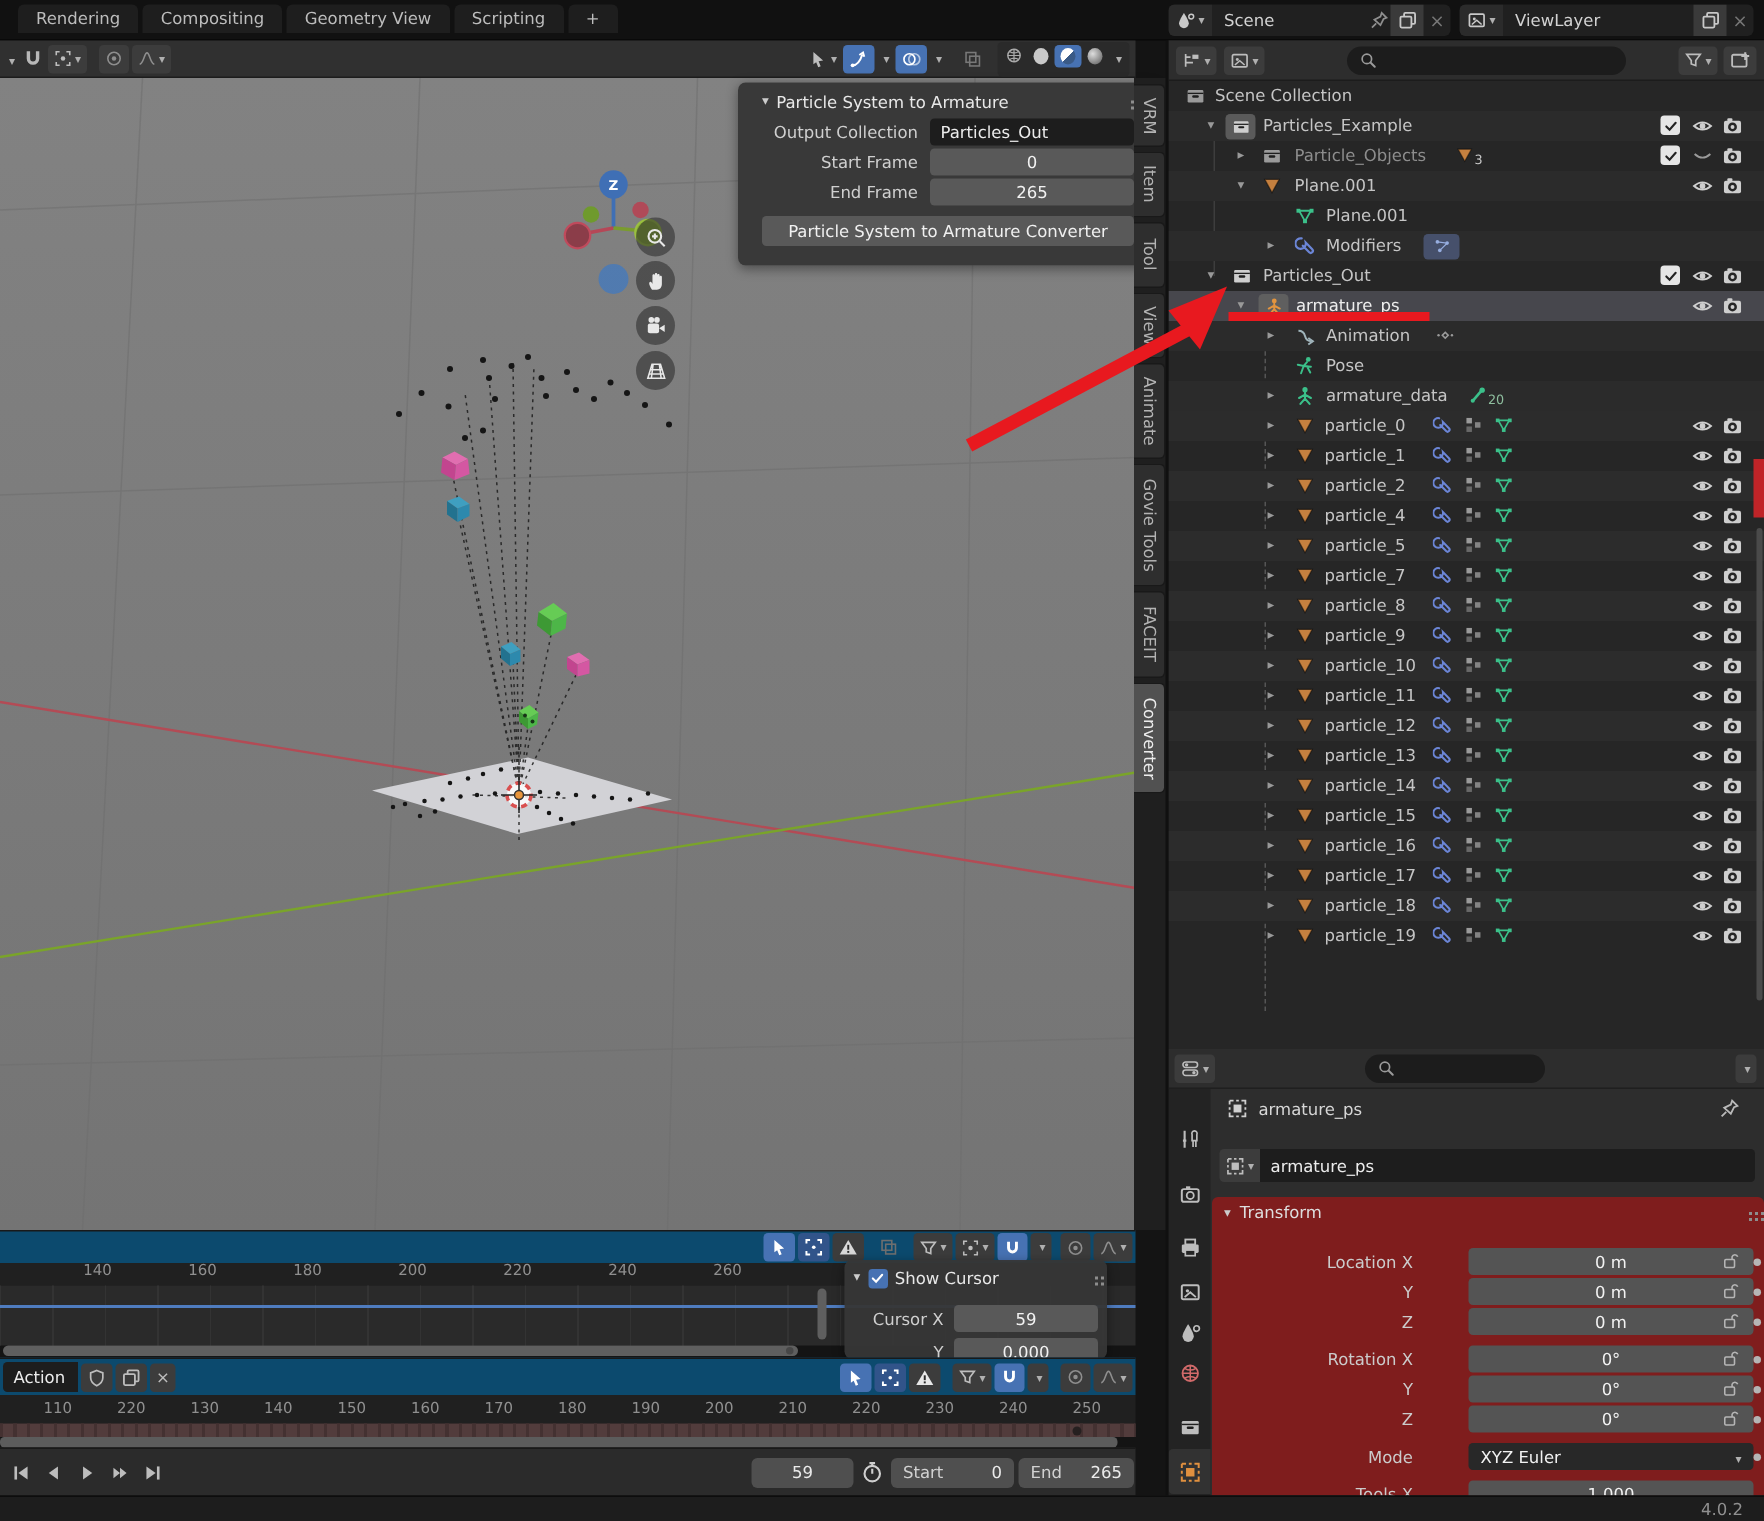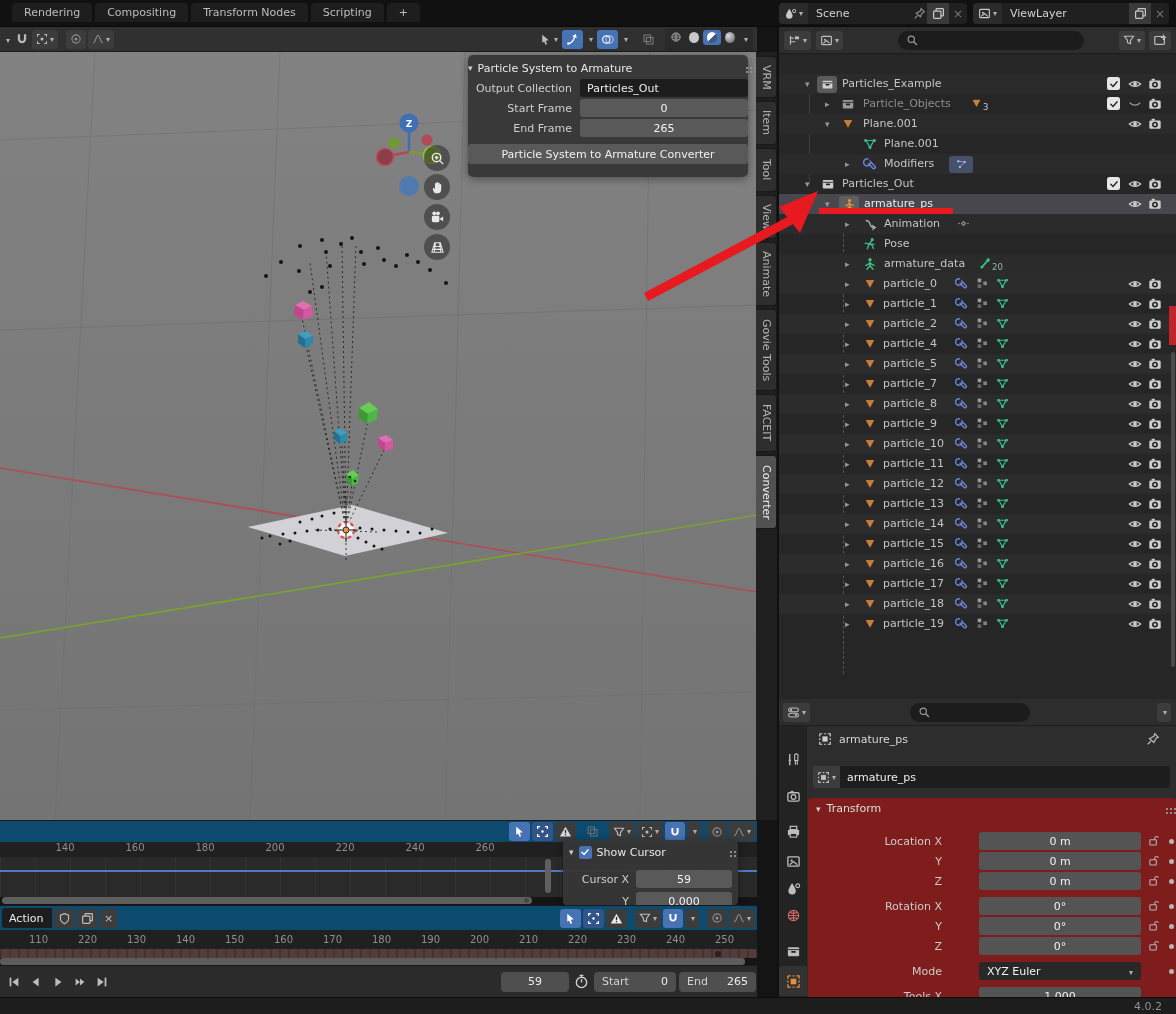--- a/index.html
+++ b/index.html
@@ -23,21 +23,21 @@
   #vp-header{left:0;top:27px;width:757px;height:25px;background:#303030;border-bottom:1px solid #1c1c1c;display:flex;align-items:center}
   .hbtn{height:19px;display:flex;align-items:center;justify-content:center;border-radius:3px;padding:0 4px;color:#bdbdbd}
   .hbtn.dark{background:#3c3c3c}
   .hbtn.blue{background:#4772b3;color:#fff}
   .hbtn.dim{color:#787878}
   #vp-canvas{left:0;top:52px;width:757px;height:768px;background:linear-gradient(#828282,#747474);overflow:hidden}
   #nav-gizmo{left:372px;top:58px}
   .vbtn{left:424px;width:26px;height:26px;border-radius:50%;background:rgba(40,40,40,.55);display:flex;align-items:center;justify-content:center;color:#e8e8e8}
   
   .fpanel{background:rgba(54,54,54,.96);border-radius:5px;box-shadow:0 2px 8px rgba(0,0,0,.4);color:#d6d6d6}
-  #conv-panel{left:468px;top:55px;width:280px;height:122px;padding:4px 0}
+  #conv-panel{left:492px;top:55px;width:280px;height:122px;padding:4px 16px}
   .fp-title{display:flex;align-items:center;height:18px;gap:5px;color:#e8e8e8}
   .fp-row{display:flex;align-items:center;height:18px;margin-top:2px}
   .fp-label{width:112px;text-align:right;padding-right:8px;color:#cfcfcf}
   .fp-input{flex:1;height:18px;background:#1d1d1d;border-radius:3px;color:#ececec;display:flex;align-items:center;padding:0 7px}
   .fp-slider{flex:1;height:18px;background:#595959;border-radius:3px;color:#f2f2f2;display:flex;align-items:center;justify-content:center}
   .fp-btn{margin-top:7px;height:20px;background:#595959;border-radius:3px;display:flex;align-items:center;justify-content:center;color:#f0f0f0}
   
   #vtabs{left:756px;top:52px;width:23px;height:768px;background:#1f1f1f}
   .vtab{writing-mode:vertical-rl;display:flex;align-items:center;justify-content:center;background:#2e2e2e;border:1px solid #191919;border-left:none;border-radius:0 4px 4px 0;color:#b3b3b3;width:21px;margin-bottom:3px;padding:7px 0}
   .vtab.active{background:#515151;color:#ececec}
@@ -83,21 +83,21 @@
   .guide2{position:absolute;border-left:1px solid #3d3d3d}
   
   #props{left:779px;top:699px;width:397px;height:298px;background:#2d2d2d;overflow:hidden}
   #props-header{position:absolute;left:0;top:0;width:397px;height:27px;background:#2d2d2d;border-bottom:1px solid #1f1f1f;display:flex;align-items:center}
   #ptabs{position:absolute;left:0;top:27px;width:28px;height:271px;background:#232323}
   .ptab{position:absolute;left:0;width:28px;height:30px;display:flex;align-items:center;justify-content:center;color:#bdbdbd}
   .ptab.active{background:#323232;border-radius:3px 0 0 3px}
   .tpanel{position:absolute;left:29px;top:99px;width:368px;height:199px;background:#7f1d1d;border-radius:4px 4px 0 0}
   .trow{position:absolute;height:18px;display:flex;align-items:center}
   .tlabel{position:absolute;text-align:right;width:134px;color:#cbcbcb}
-  .tfield{position:absolute;left:171px;width:162px;height:18px;background:#545454;border-radius:3px;display:flex;align-items:center;justify-content:center;color:#f2f2f2}
+  .tfield{position:absolute;left:171px;width:190px;height:18px;background:#545454;border-radius:3px;display:flex;align-items:center;justify-content:center;color:#f2f2f2}
   .tlock{position:absolute;left:339px;top:2px;color:#b5b5b5}
   .tdot{position:absolute;left:361px;top:7px;width:5px;height:5px;border-radius:50%;background:#b5b5b5}
   #t-rows .trow:nth-of-type(1){top:34px}#t-rows .trow:nth-of-type(2){top:54px}#t-rows .trow:nth-of-type(3){top:74px}
   #t-rows .trow:nth-of-type(4){top:99px}#t-rows .trow:nth-of-type(5){top:119px}#t-rows .trow:nth-of-type(6){top:139px}
   
   #statusbar{left:0;top:997px;width:1176px;height:17px;background:#1d1d1d;border-top:1px solid #0d0d0d;display:flex;align-items:center;justify-content:flex-end;padding-right:14px;color:#8f8f8f}
   
   .px-exp{left:66px}.px-tri{left:84px}.px-name{left:104px}.px-wr{left:176px}.px-sq{left:197px}.px-td{left:217px}
   .px-eye{left:349px}.px-cam{left:369px}.px-cbx{left:328px;position:absolute;top:3px}
   .c-or{color:#c5803f}.c-grn{color:#3bc08a}.c-blu{color:#6b85d6}.c-gry{color:#9a9a9a}.c-lt{color:#cecece}
@@ -316,21 +316,21 @@
 <symbol id="i-skipe" viewBox="0 0 16 16">
         <path d="M3 3 L10 8 L3 13 Z" fill="currentColor"></path>
         <rect x="11" y="3" width="2" height="10" fill="currentColor"></rect>
       </symbol>
 </defs>
 </svg>
 
 <div id="topbar" class="abs">
   <div class="tab first">Rendering</div>
   <div class="tab">Compositing</div>
-  <div class="tab">Transform Nodes</div>
+  <div class="tab">Geometry View</div>
   <div class="tab">Scripting</div>
   <div class="tab">+</div>
 
   <div class="idblock" style="left:779px;width:188px">
     <span class="ibtn chev">
         <svg class="ic" width="13" height="13">
           <use href="#i-drop"></use>
         </svg>
       </span>
     <span class="name">Scene</span>
@@ -822,20 +822,26 @@
     <span class="hbtn dark" style="margin:0 5px 0 4px">
         <svg class="ic" width="14" height="14">
           <use href="#i-plusbox"></use>
         </svg>
       </span>
   </div>
   <div id="tree">
     <div class="guide2" style="left:30px;top:40px;height:90px"></div>
     <div class="guide" style="left:64px;top:160px;height:460px"></div>
 
+    <div class="row" style="top:0">
+      <svg class="ric c-gry" style="left:11px" width="14" height="14">
+          <use href="#i-box"></use>
+        </svg>
+      <span class="lbl" style="left:31px">Scene Collection</span>
+    </div>
     <div class="row alt" style="top:20px">
       <span class="exp open" style="left:26px"></span>
       <span class="iconchip" style="left:38px;background:#5a5a5a">
           <svg class="ic c-lt" width="13" height="13">
             <use href="#i-box"></use>
           </svg>
         </span>
       <span class="lbl" style="left:63px">Particles_Example</span>
       <span class="cb white px-cbx">
           <svg class="ic" width="10" height="10">

